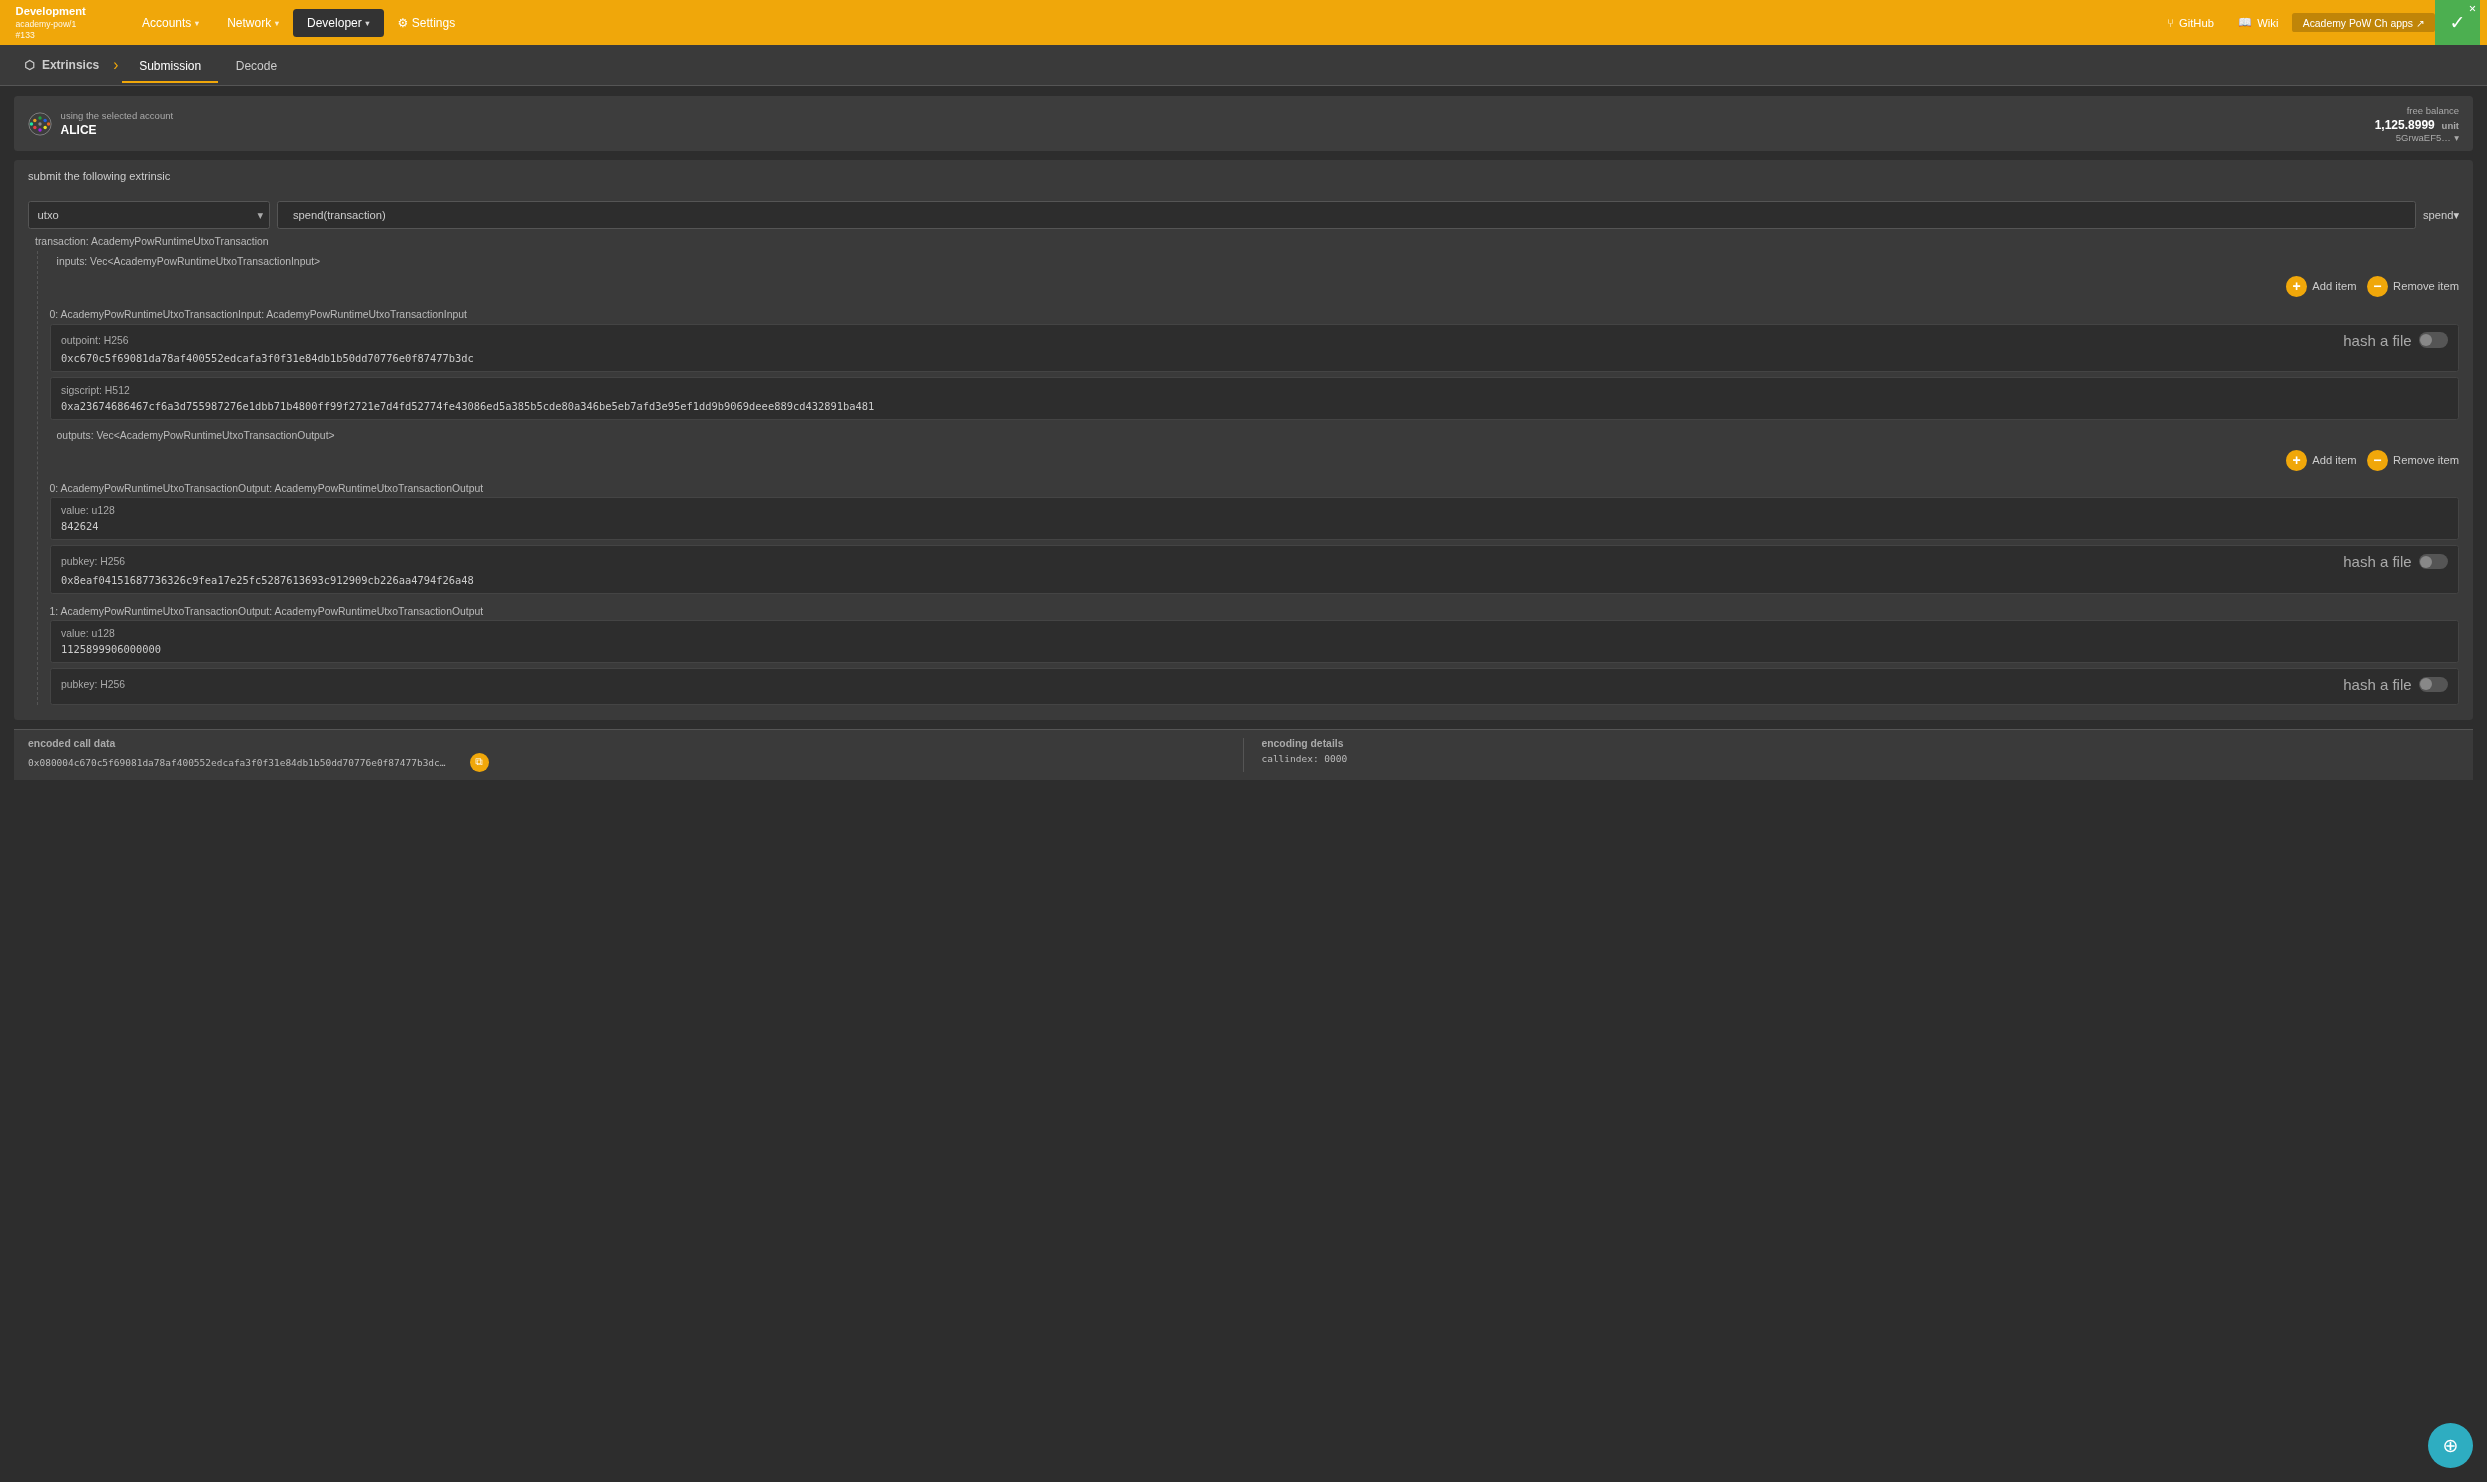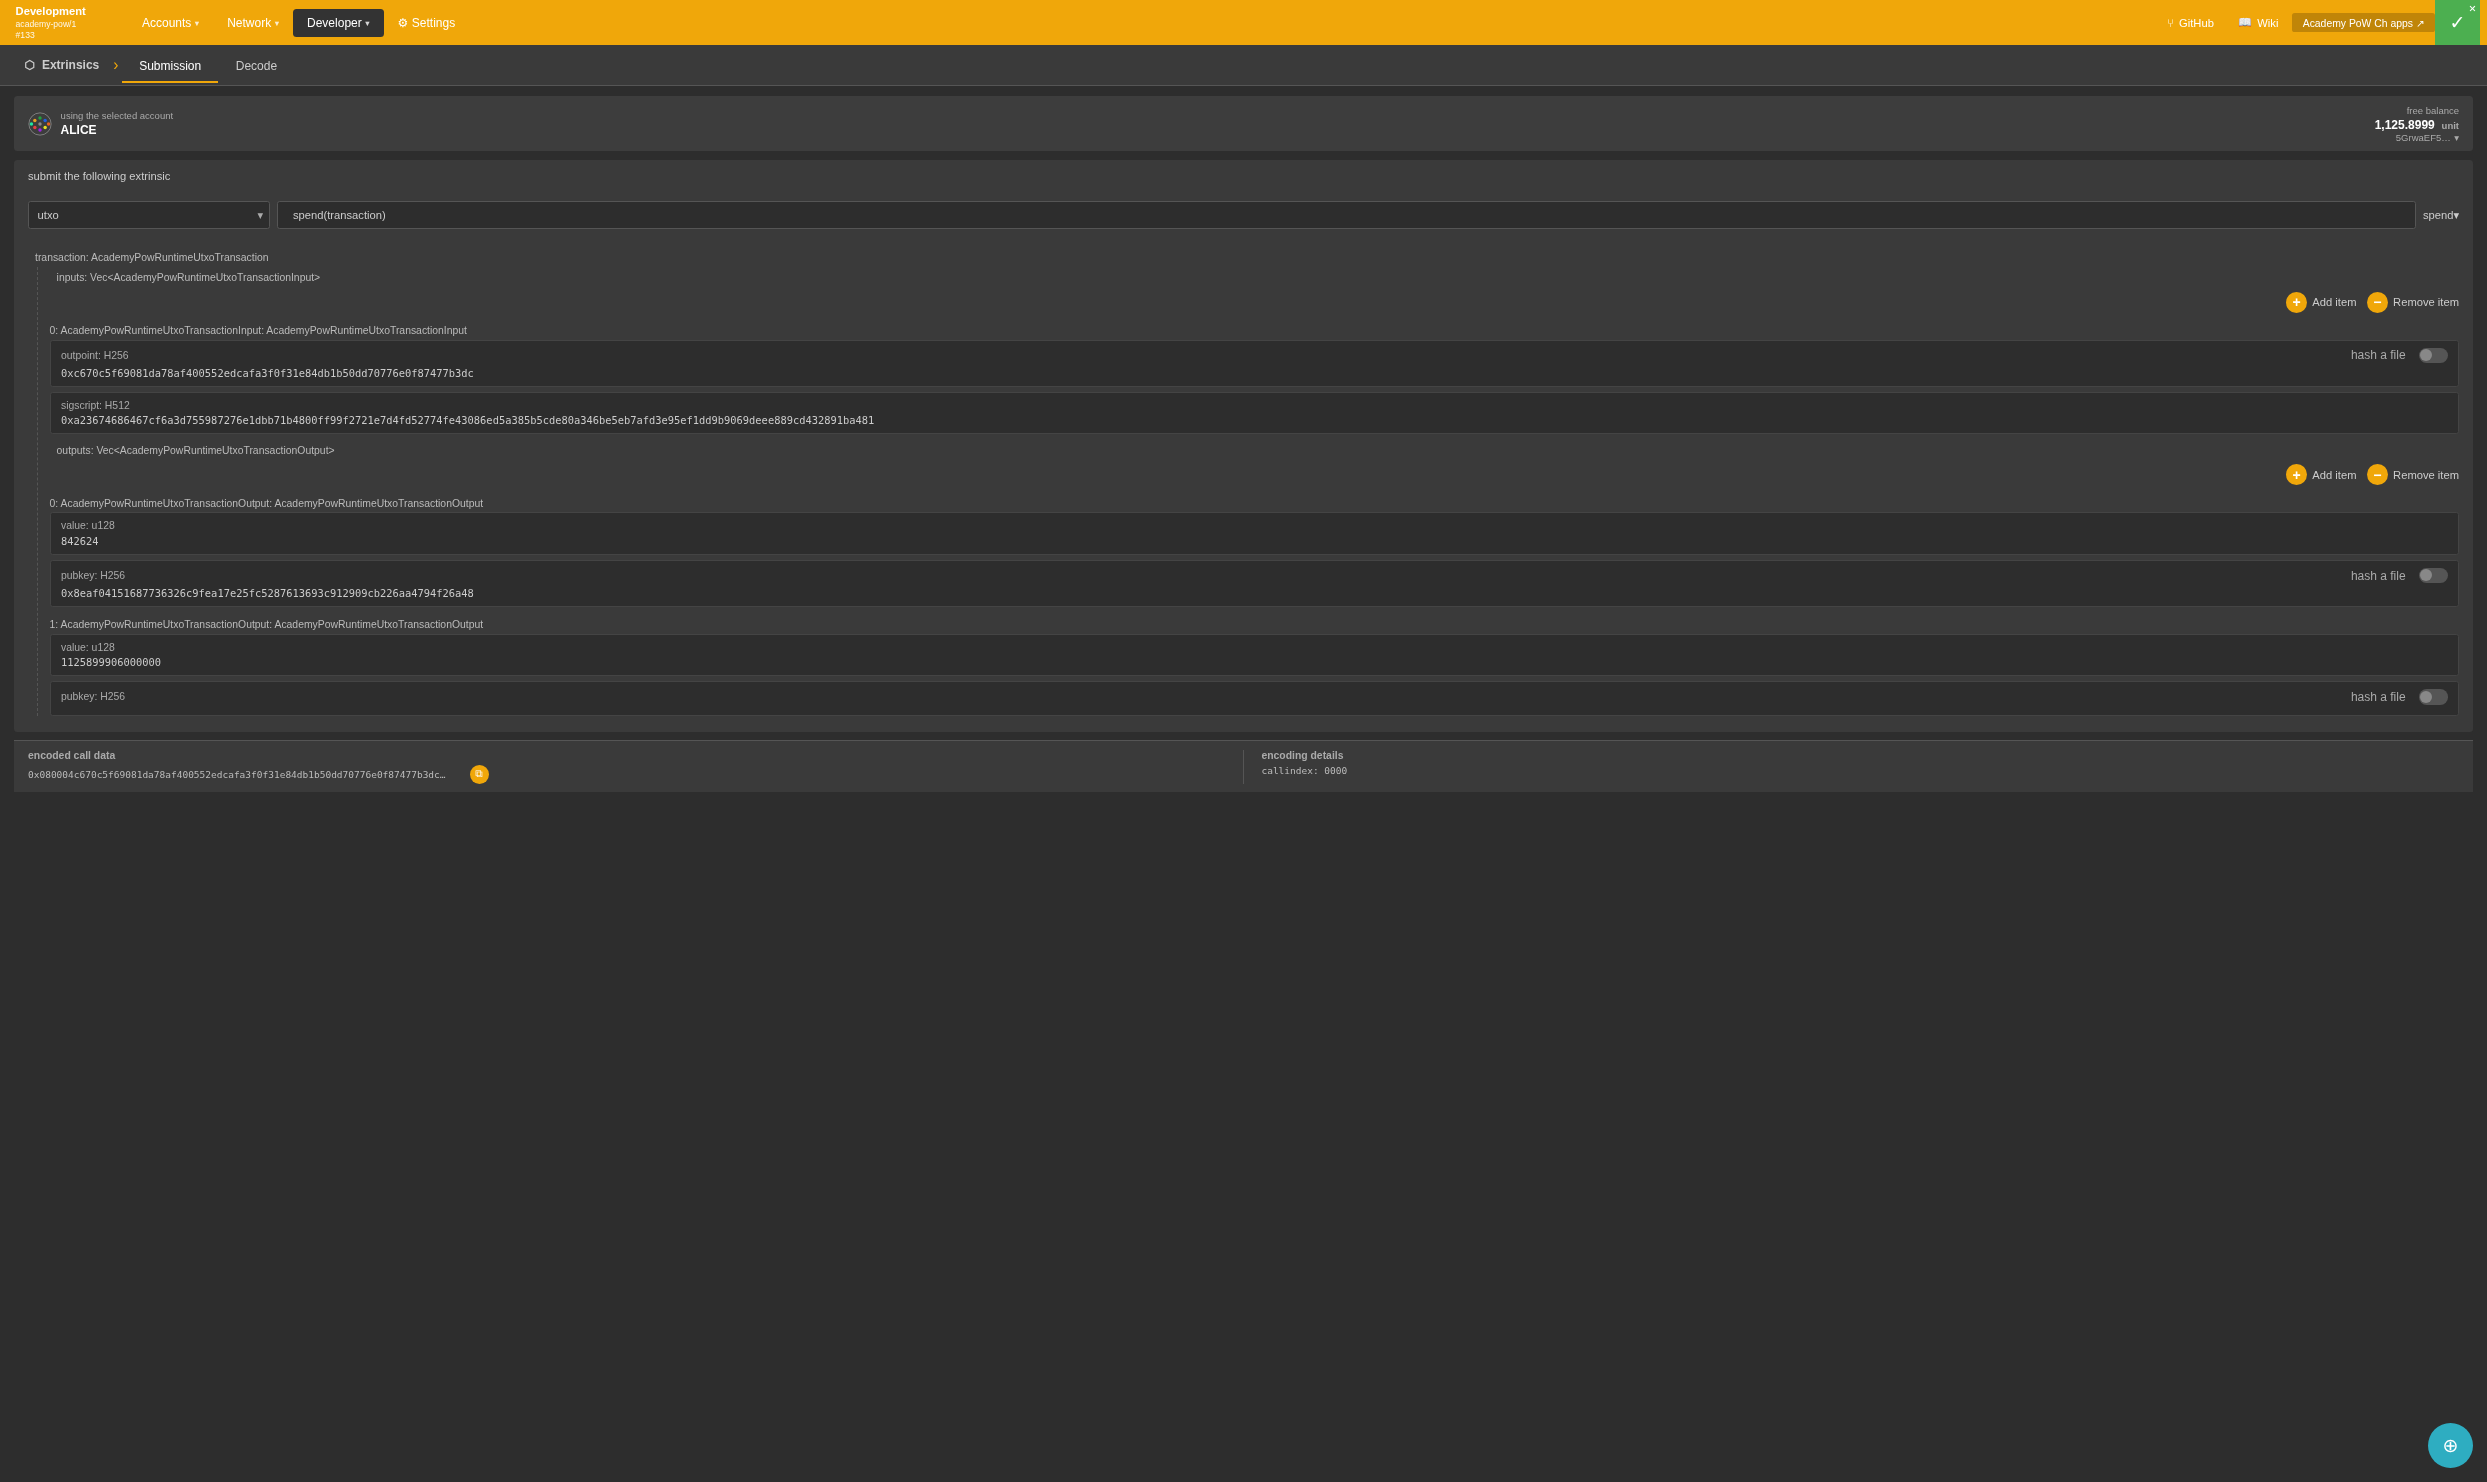--- a/index.html
+++ b/index.html
@@ -230,21 +230,21 @@
     .spend-badge {
       color: #ccc;
       font-size: 11.2px;
       display: flex;
       align-items: center;
       gap: 0;
     }
 
     
     .tx-container {
-      margin-top: 18px;
+      margin-top: 2px;
     }
     .tx-section-label {
       font-size: 10.4px;
       color: #bbb;
       padding: 5.2px 0 3.5px;
       padding-left: 7px;
     }
 
     .item-controls {
       display: flex;
@@ -295,22 +295,22 @@
       justify-content: space-between;
       margin-bottom: 3.5px;
     }
     .input-block-label {
       font-size: 10.4px;
       color: #aaa;
     }
     .hash-file-toggle {
       display: flex;
       align-items: center;
-      gap: 13px;
-      font-size: 12px;
+      gap: 7px;
+      font-size: 15px;
       color: #aaa;
       text-align: center;
     }
     .toggle-switch {
       width: 29px;
       height: 15.6px;
       background: #555;
       border-radius: 7.8px;
       position: relative;
       cursor: pointer;

